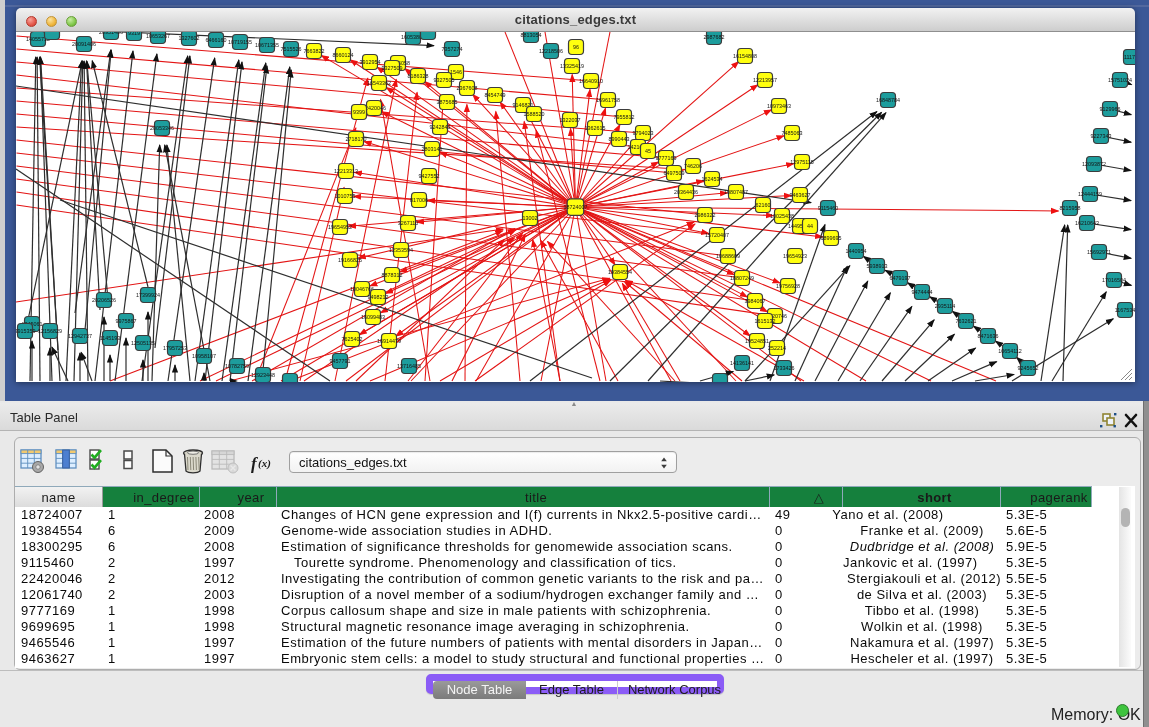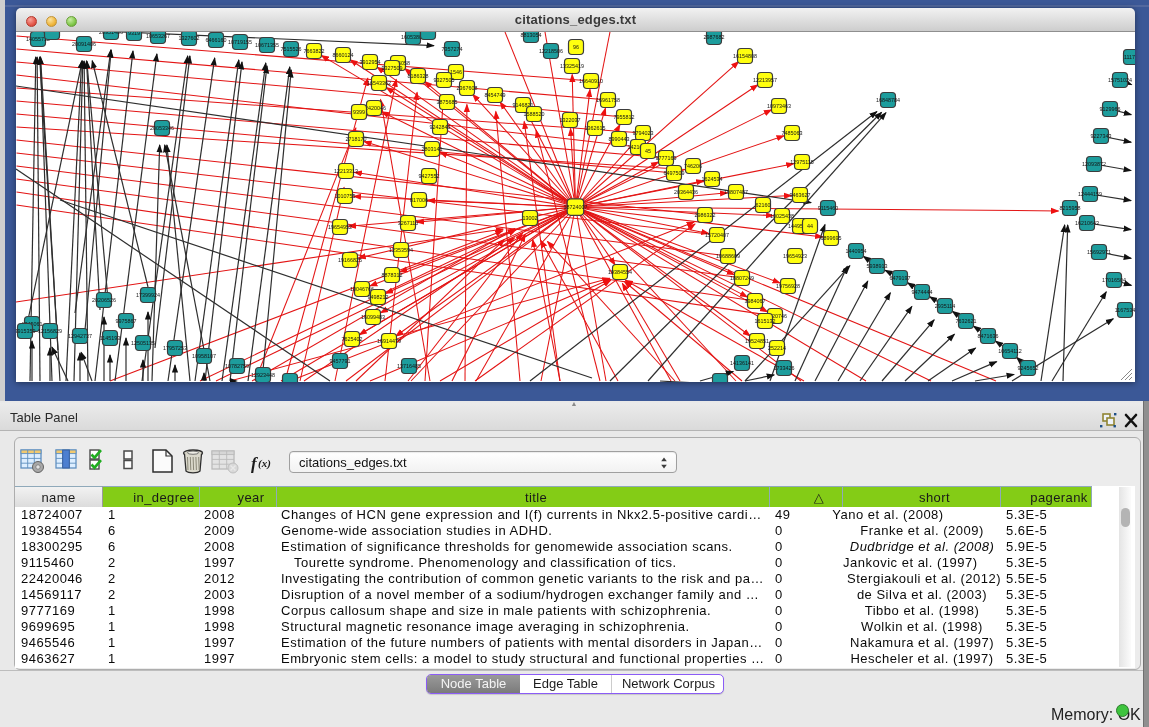--- a/index.html
+++ b/index.html
@@ -12,27 +12,27 @@
 .light { position:absolute; top:7.5px; width:11px; height:11px; border-radius:50%; }
 #canvas { position:absolute; left:0; top:24px; width:1119px; height:350px; background:#ffffff; }
 #tp { position:absolute; left:0; top:401px; width:1149px; height:326px; background:#e9e9e9; }
 #tph { position:absolute; left:0; top:2px; width:1149px; height:28px; background:linear-gradient(#ebebeb,#dadada); border-bottom:1px solid #b4b4b4; }
 #tph .t { position:absolute; left:10px; top:7px; font-size:13px; color:#2a2a2a; }
 #cont { position:absolute; left:14px; top:437px; width:1127px; height:233px; background:#ececec; border:1px solid #adadad; border-radius:6px; }
 #dd { position:absolute; left:289px; top:451px; width:388px; height:22px; background:linear-gradient(#ffffff,#f2f2f2); border:1px solid #9f9f9f; border-radius:4px; box-shadow:inset 0 1px 1px rgba(0,0,0,0.08); }
 #dd .txt { position:absolute; left:9px; top:3px; font-size:13px; color:#111; }
 .thg,.thb { position:absolute; top:486px; height:21px; font-size:13px; letter-spacing:0.4px; color:#1a1a1a; text-align:center; line-height:21px; border-right:1px solid #8fa9ba; border-top:1px solid #8fa9ba; overflow:hidden; }
 .thg { background:linear-gradient(#f2f2f2,#dcdcdc); border-right:1px solid #9a9a9a; }
-.thb { background:#84cc16;padding-left:26px; }
+.thb { background:#15803d;padding-left:26px; }
 #tbl { position:absolute; left:15px; top:486px; width:1120px; height:182px; background:#ffffff; }
 .trow { position:absolute; left:0; width:1122px; height:16px; font-size:13px; color:#0a0a0a; letter-spacing:0.5px; }
 .trow span { position:absolute; top:0; white-space:nowrap; }
 #sbar { position:absolute; left:1119px; top:487px; width:12px; height:180px; background:linear-gradient(90deg,#e4e4e4,#fbfbfb); }
 #sthumb { position:absolute; left:1121px; top:508px; width:9px; height:19px; background:#b4b4b4; border-radius:4.5px; }
-#tabs { position:absolute; left:426px; top:674px; width:298px; height:20px; background:#ffffff; border:1px solid #8b5cf6; border-radius:5px; box-shadow:0 1px 1px rgba(0,0,0,0.15); }
+#tabs { position:absolute; left:426px; top:674px; width:298px; height:20px; background:#ffffff; border:7px solid #8b5cf6; border-radius:5px; box-shadow:0 1px 1px rgba(0,0,0,0.15); }
 #tabs .seg { position:absolute; top:0; height:18px; font-size:13px; text-align:center; line-height:18px; color:#1c1c1c; }
 #tabs .sel { background:linear-gradient(#9a9a9a,#7b7b7b); color:#f4f4f4; border-radius:4px 0 0 4px; }
 #mem { position:absolute; left:1051px; top:706px; font-size:16px; color:#222; }
 #memdot { position:absolute; left:1116px; top:704px; width:13px; height:13px; border-radius:50%; background:#3ec43e; border:1.5px solid #2c7a2c; }
 #redge { position:absolute; left:1143px; top:401px; width:6px; height:326px; background:#8f8f8f; border-left:1px solid #6f6f6f; }
 #tline { position:absolute; left:0; top:670px; width:1143px; height:1px; background:#bdbdbd; }
 </style></head><body>
 <div id="app">
     <div id="netarea">
       <div class="topline"></div>
@@ -586,21 +586,21 @@
         <path d="M6 2.5 L8.8 6.2 L3.2 6.2 z" fill="#3c3c3c"></path>
         <path d="M6 13.5 L8.8 9.8 L3.2 9.8 z" fill="#3c3c3c"></path>
       </svg>
     </div>
     <div id="tbl"></div>
     <div class="thg" style="left:15px;width:88px;">name</div>
     <div class="thb" style="left:103px;width:97px;">in_degree</div>
     <div class="thb" style="left:200px;width:77px;">year</div>
     <div class="thb" style="left:277px;width:493px;">title</div>
     <div class="thb" style="left:770px;width:73px;">△ out_de…</div>
-    <div class="thb" style="left:843px;width:158px;">short</div>
+    <div class="thb" style="left:843px;width:158px;font-weight:bold;">short</div>
     <div class="thb" style="left:1001px;width:91px;">pagerank</div>
     <div class="trow" style="top:507px;">
       <span style="left:21px;">18724007</span>
       <span style="left:108px;">1</span>
       <span style="left:204px;">2008</span>
       <span style="left:281px;width:484px;overflow:hidden;text-overflow:ellipsis;">Changes of HCN gene expression and I(f) currents in Nkx2.5-positive cardiomyocytes</span>
       <span style="left:775px;">49</span>
       <span style="left:809px;width:158px;text-align:center;">Yano et al. (2008)</span>
       <span style="left:1006px;">5.3E-5</span>
     </div>
@@ -634,21 +634,21 @@
     <div class="trow" style="top:571px;">
       <span style="left:21px;">22420046</span>
       <span style="left:108px;">2</span>
       <span style="left:204px;">2012</span>
       <span style="left:281px;width:484px;overflow:hidden;text-overflow:ellipsis;">Investigating the contribution of common genetic variants to the risk and pathogenesis of attention</span>
       <span style="left:775px;">0</span>
       <span style="left:843px;width:158px;text-align:right;">Stergiakouli et al. (2012)</span>
       <span style="left:1006px;">5.5E-5</span>
     </div>
     <div class="trow" style="top:587px;">
-      <span style="left:21px;">14569117</span>
+      <span style="left:21px;">12061740</span>
       <span style="left:108px;">2</span>
       <span style="left:204px;">2003</span>
       <span style="left:281px;width:484px;overflow:hidden;text-overflow:ellipsis;">Disruption of a novel member of a sodium/hydrogen exchanger family and DOCK3 gene</span>
       <span style="left:775px;">0</span>
       <span style="left:843px;width:158px;text-align:center;">de Silva et al. (2003)</span>
       <span style="left:1006px;">5.3E-5</span>
     </div>
     <div class="trow" style="top:603px;">
       <span style="left:21px;">9777169</span>
       <span style="left:108px;">1</span>

